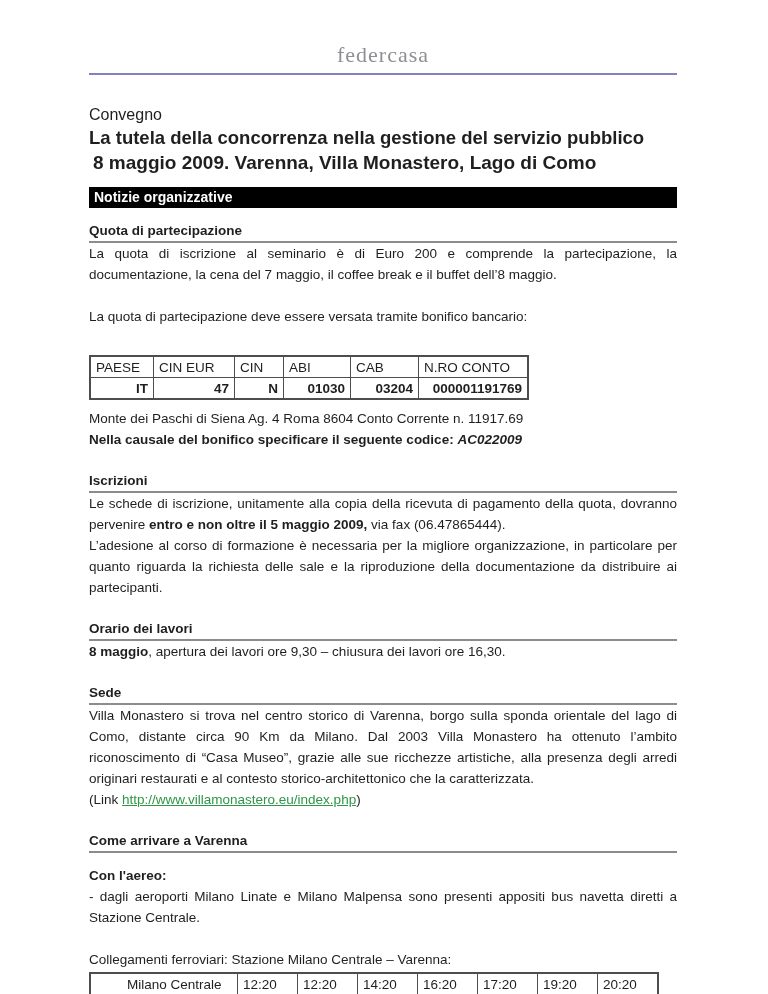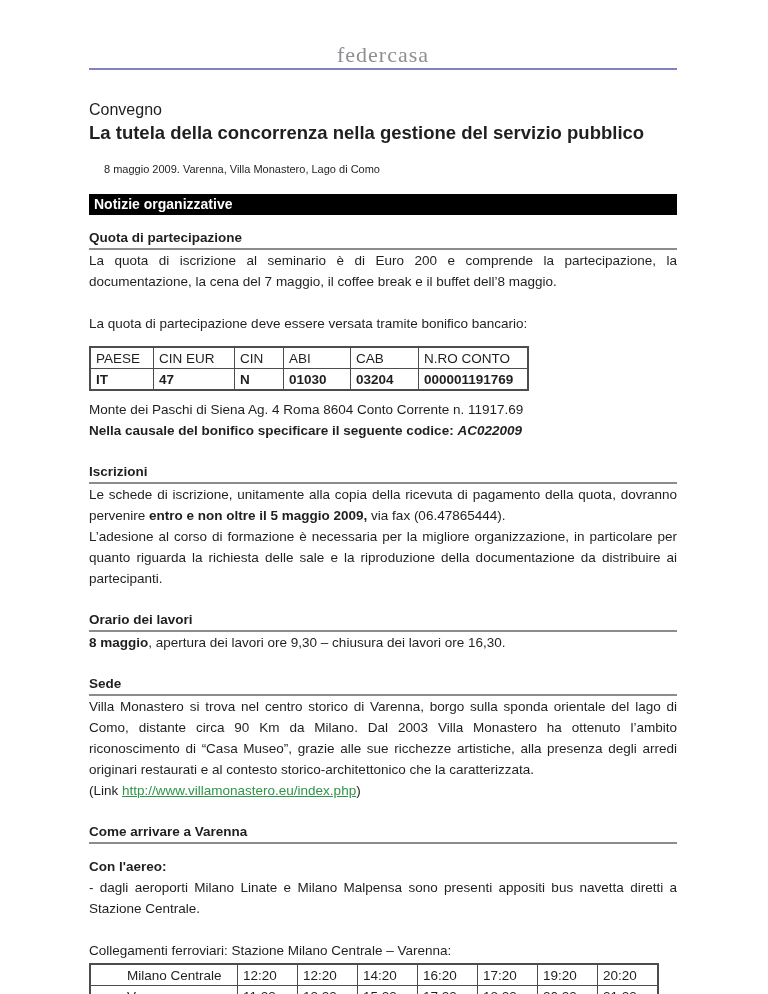--- a/index.html
+++ b/index.html
@@ -10,31 +10,32 @@
     color: var(--text, #1f1f1f);
     overflow: hidden;
   }
   .page { width: 768px; height: 994px; box-sizing: border-box; padding-top: 42px; }
   .content { margin-left: 89px; width: 588px; }
 
   
   .brand-header {
     text-align: center;
     border-bottom: 2px solid var(--header-rule, #8083bd);
+    padding-bottom: 5px;
   }
   .brand {
     font-family: "Liberation Serif", serif;
     font-size: 22px;
     letter-spacing: 1px;
     color: var(--brand-gray, #8f8f93);
   }
 
   .kicker { margin: 30px 0 0 0; font-size: 16px; line-height: 20px; }
   h1.title { margin: 1px 0 0 0; font-size: 18.5px; line-height: 23px; font-weight: bold; }
-  .subtitle { margin: 15px; font-size: 11px; line-height: 20px; font-weight: normal; }
+  .subtitle { margin: 4px; font-size: 19px; line-height: 20px; font-weight: bold; }
 
   .banner {
     margin-top: 14px;
     background: var(--banner-bg, #000);
     color: var(--banner-text, #fff);
     font-size: 14px;
     font-weight: bold;
     padding: 2px 5px 3px 5px;
   }
 
@@ -64,23 +65,23 @@
 
   table {
     border-collapse: collapse;
     font-size: 13.5px;
     table-layout: fixed;
   }
   table, th, td { border: 1px solid var(--table-border, #4d4d4d); }
   table { border-width: 2px; }
   th, td { padding: 1px 5px; height: 18px; overflow: hidden; white-space: nowrap; }
 
-  table.bank { margin-top: 12px; }
+  table.bank { margin-top: 28px; }
   .bank th { font-weight: normal; text-align: left; }
-  .bank td { font-weight: bold; text-align: left; }
+  .bank td { font-weight: bold; text-align: right; }
   .bank .c0 { width: 52px; } .bank .c1 { width: 70px; } .bank .c2 { width: 38px; }
   .bank .c3 { width: 56px; } .bank .c4 { width: 57px; } .bank .c5 { width: 98px; }
 
   table.trains { margin-top: 2px; }
   .trains td { text-align: left; font-weight: normal; }
   .trains .s0 { width: 105px; padding-left: 36px; }
   .trains .t { width: 49px; }
 </style>
 </head>
 <body>

